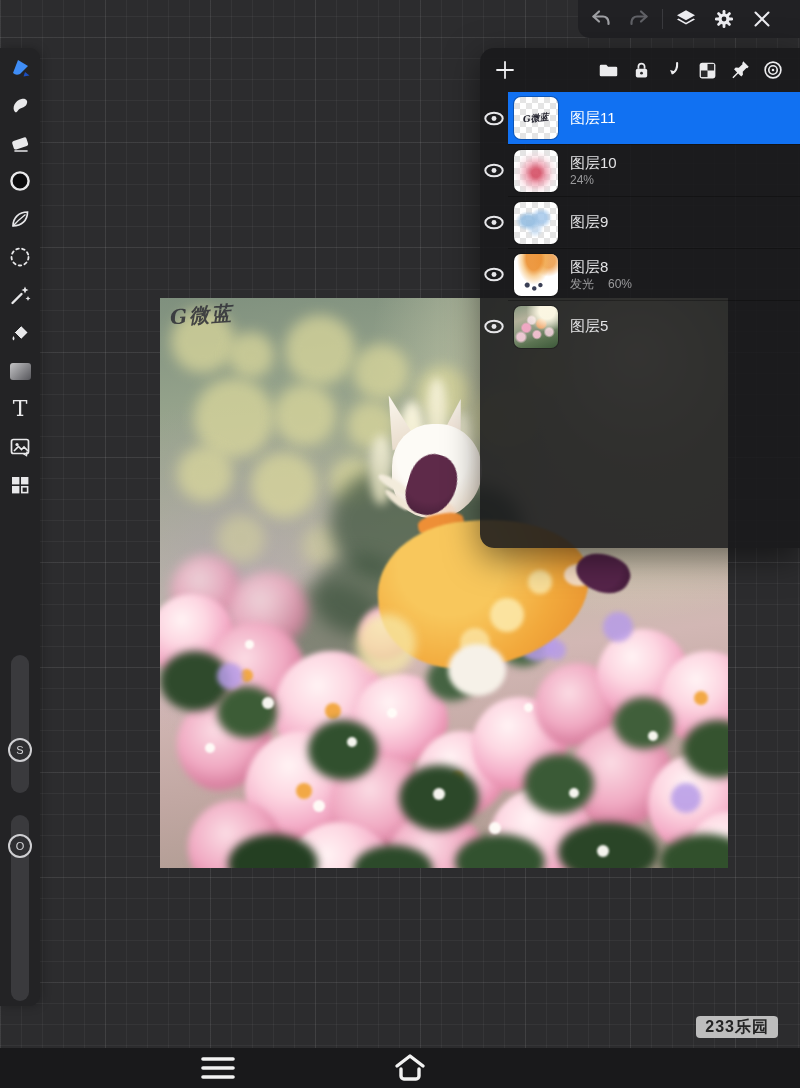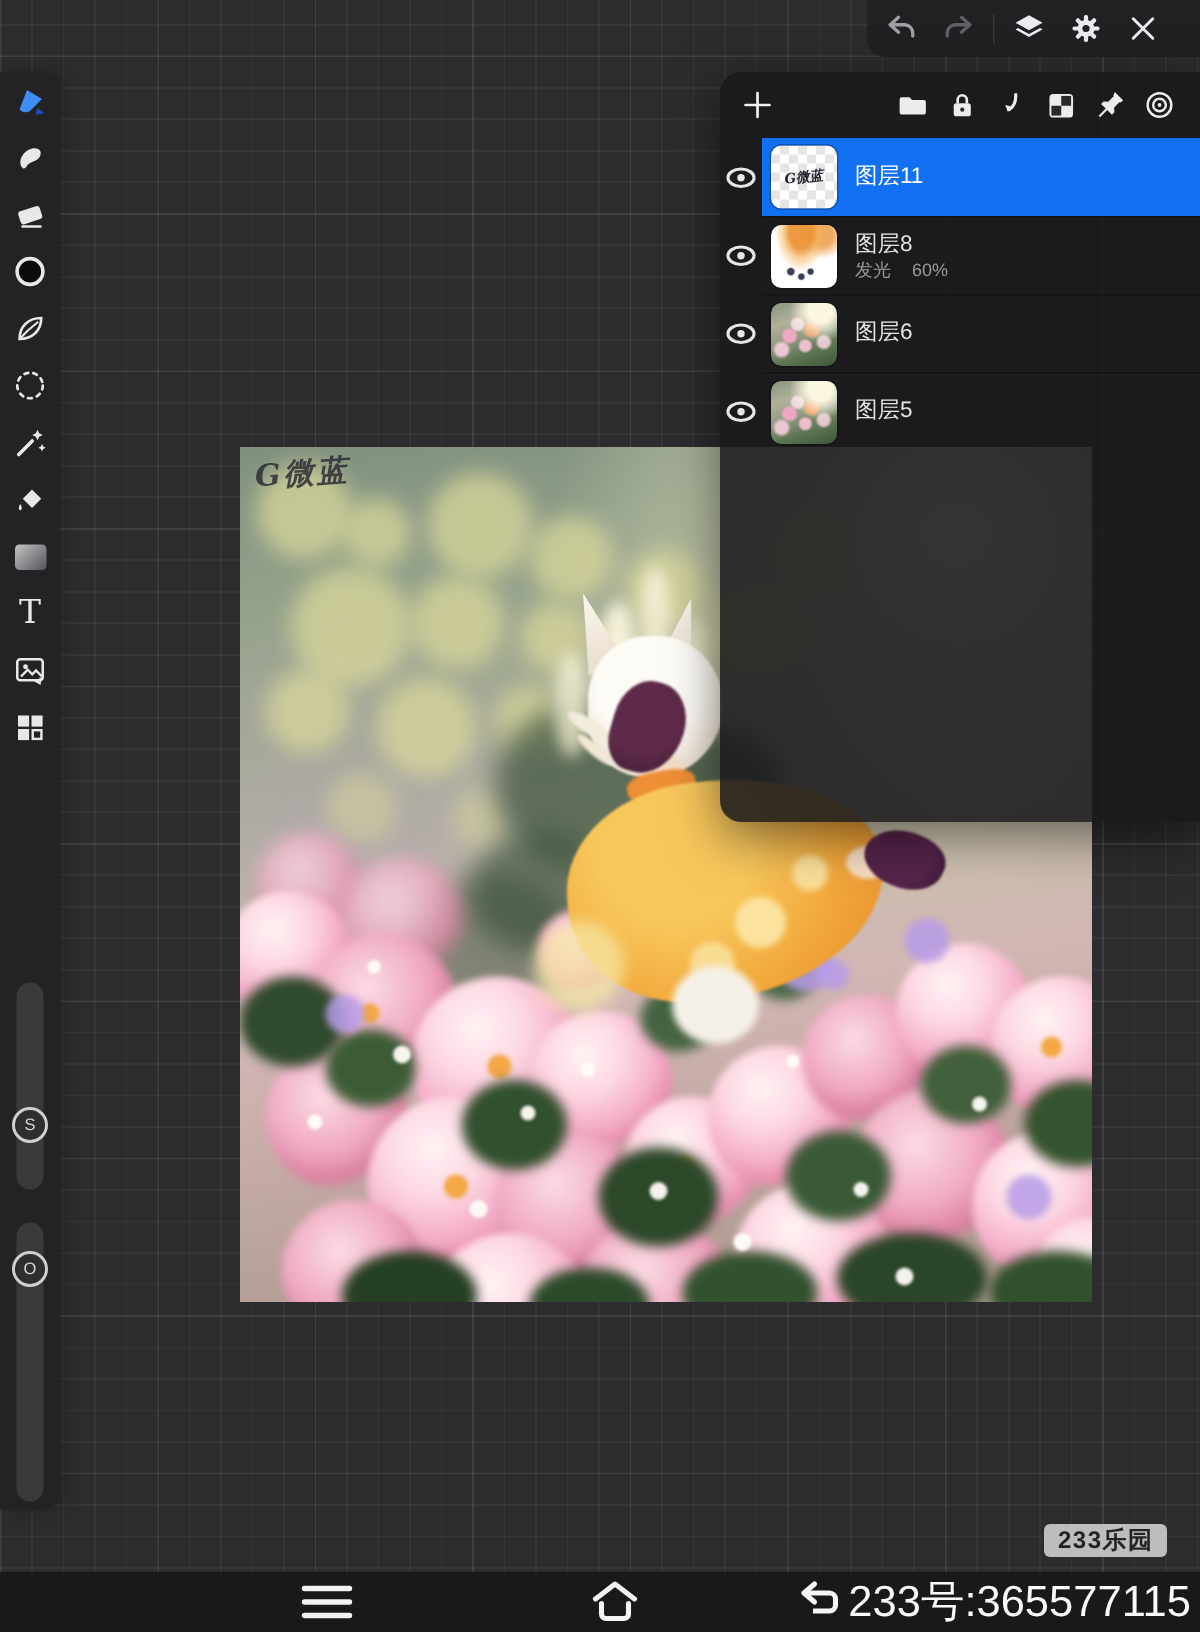--- a/index.html
+++ b/index.html
@@ -488,47 +488,72 @@
           <button class="eye-btn">
             <span style="display:flex">
               <svg width="22" height="15" viewBox="0 0 24 16">
                 <ellipse cx="12" cy="8" rx="9.5" ry="6.3" fill="none" stroke="#e6e6e9" stroke-width="2.2"></ellipse>
                 <circle cx="12" cy="8" r="2.7" fill="#e6e6e9"></circle>
               </svg>
             </span>
           </button>
         </div>
         <div class="row-body">
-          <div class="thumb ">
-            <span class="thumb-overlay" style="background-image: radial-gradient(at 45% 10%, rgba(236, 148, 56, 0.95) 0px, rgba(236, 148, 56, 0.95) 22%, rgba(244, 180, 90, 0.6) 34%, transparent 50%), radial-gradient(at 78% 16%, rgba(236, 148, 56, 0.8) 0px, rgba(236, 148, 56, 0.8) 14%, transparent 32%), radial-gradient(circle at 30% 74%, rgb(58, 63, 85) 0px, rgb(58, 63, 85) 4.5%, transparent 7%), radial-gradient(circle at 46% 82%, rgb(58, 63, 85) 0px, rgb(58, 63, 85) 4%, transparent 6.5%), radial-gradient(circle at 60% 74%, rgb(58, 63, 85) 0px, rgb(58, 63, 85) 4%, transparent 6.5%);"></span>
+          <div class="thumb checker">
+            <span class="thumb-overlay" style="background-image: radial-gradient(circle at 50% 55%, rgba(214, 82, 104, 0.92) 0px, rgba(214, 82, 104, 0.92) 13%, rgba(236, 150, 168, 0.75) 32%, rgba(248, 210, 218, 0.45) 52%, transparent 70%);"></span>
           </div>
           <div class="l-labels">
-            <div class="l-name">图层8</div>
+            <div class="l-name">图层10</div>
             <div class="l-meta">
-              <span>发光</span>
-              <span>60%</span>
+              <span>24%</span>
             </div>
           </div>
         </div>
       </div>
       <div class="layer-row">
         <div class="eye-col">
           <button class="eye-btn">
             <span style="display:flex">
               <svg width="22" height="15" viewBox="0 0 24 16">
                 <ellipse cx="12" cy="8" rx="9.5" ry="6.3" fill="none" stroke="#e6e6e9" stroke-width="2.2"></ellipse>
                 <circle cx="12" cy="8" r="2.7" fill="#e6e6e9"></circle>
               </svg>
             </span>
           </button>
         </div>
         <div class="row-body">
-          <div class="thumb thumb-paint"></div>
+          <div class="thumb checker">
+            <span class="thumb-overlay" style="background-image: radial-gradient(at 32% 45%, rgba(150, 190, 225, 0.9) 0px, rgba(150, 190, 225, 0.9) 15%, transparent 30%), radial-gradient(at 62% 38%, rgba(165, 200, 235, 0.85) 0px, rgba(165, 200, 235, 0.85) 14%, transparent 28%), radial-gradient(at 48% 62%, rgba(190, 215, 240, 0.7) 0px, rgba(190, 215, 240, 0.7) 12%, transparent 26%);"></span>
+          </div>
           <div class="l-labels">
-            <div class="l-name">图层6</div>
+            <div class="l-name">图层9</div>
+          </div>
+        </div>
+      </div>
+      <div class="layer-row">
+        <div class="eye-col">
+          <button class="eye-btn">
+            <span style="display:flex">
+              <svg width="22" height="15" viewBox="0 0 24 16">
+                <ellipse cx="12" cy="8" rx="9.5" ry="6.3" fill="none" stroke="#e6e6e9" stroke-width="2.2"></ellipse>
+                <circle cx="12" cy="8" r="2.7" fill="#e6e6e9"></circle>
+              </svg>
+            </span>
+          </button>
+        </div>
+        <div class="row-body">
+          <div class="thumb ">
+            <span class="thumb-overlay" style="background-image: radial-gradient(at 45% 10%, rgba(236, 148, 56, 0.95) 0px, rgba(236, 148, 56, 0.95) 22%, rgba(244, 180, 90, 0.6) 34%, transparent 50%), radial-gradient(at 78% 16%, rgba(236, 148, 56, 0.8) 0px, rgba(236, 148, 56, 0.8) 14%, transparent 32%), radial-gradient(circle at 30% 74%, rgb(58, 63, 85) 0px, rgb(58, 63, 85) 4.5%, transparent 7%), radial-gradient(circle at 46% 82%, rgb(58, 63, 85) 0px, rgb(58, 63, 85) 4%, transparent 6.5%), radial-gradient(circle at 60% 74%, rgb(58, 63, 85) 0px, rgb(58, 63, 85) 4%, transparent 6.5%);"></span>
+          </div>
+          <div class="l-labels">
+            <div class="l-name">图层8</div>
+            <div class="l-meta">
+              <span>发光</span>
+              <span>60%</span>
+            </div>
           </div>
         </div>
       </div>
       <div class="layer-row">
         <div class="eye-col">
           <button class="eye-btn">
             <span style="display:flex">
               <svg width="22" height="15" viewBox="0 0 24 16">
                 <ellipse cx="12" cy="8" rx="9.5" ry="6.3" fill="none" stroke="#e6e6e9" stroke-width="2.2"></ellipse>
                 <circle cx="12" cy="8" r="2.7" fill="#e6e6e9"></circle>
@@ -557,22 +582,13 @@
           <line x1="3" y1="21" x2="33" y2="21"></line>
       </g>
     </svg>
   </button>
   <button class="nav-btn" id="navHome">
     <svg width="36" height="30" viewBox="0 0 36 30">
       <path d="M5 13 L18 3 L31 13" fill="none" stroke="#f2f2f2" stroke-width="3.4" stroke-linecap="round" stroke-linejoin="round"></path>
       <path d="M9 16 v7 a3 3 0 0 0 3 3 h12 a3 3 0 0 0 3 -3 v-7" fill="none" stroke="#f2f2f2" stroke-width="3.4" stroke-linecap="round"></path>
     </svg>
   </button>
-  <div id="navIdWrap">
-    <span style="display:flex">
-      <svg width="36" height="32" viewBox="0 0 36 32">
-        <path d="M10 10 H25 a4 4 0 0 1 4 4 v4 a4 4 0 0 1 -4 4 H14" fill="none" stroke="#f5f5f5" stroke-width="3.4" stroke-linejoin="round"></path>
-        <path d="M15 4 L8 10 L15 16" fill="none" stroke="#f5f5f5" stroke-width="3.4" stroke-linecap="round" stroke-linejoin="round"></path>
-      </svg>
-    </span>
-    <span id="navId">233号:365577115</span>
-  </div>
 </div>
 
 </body></html>

